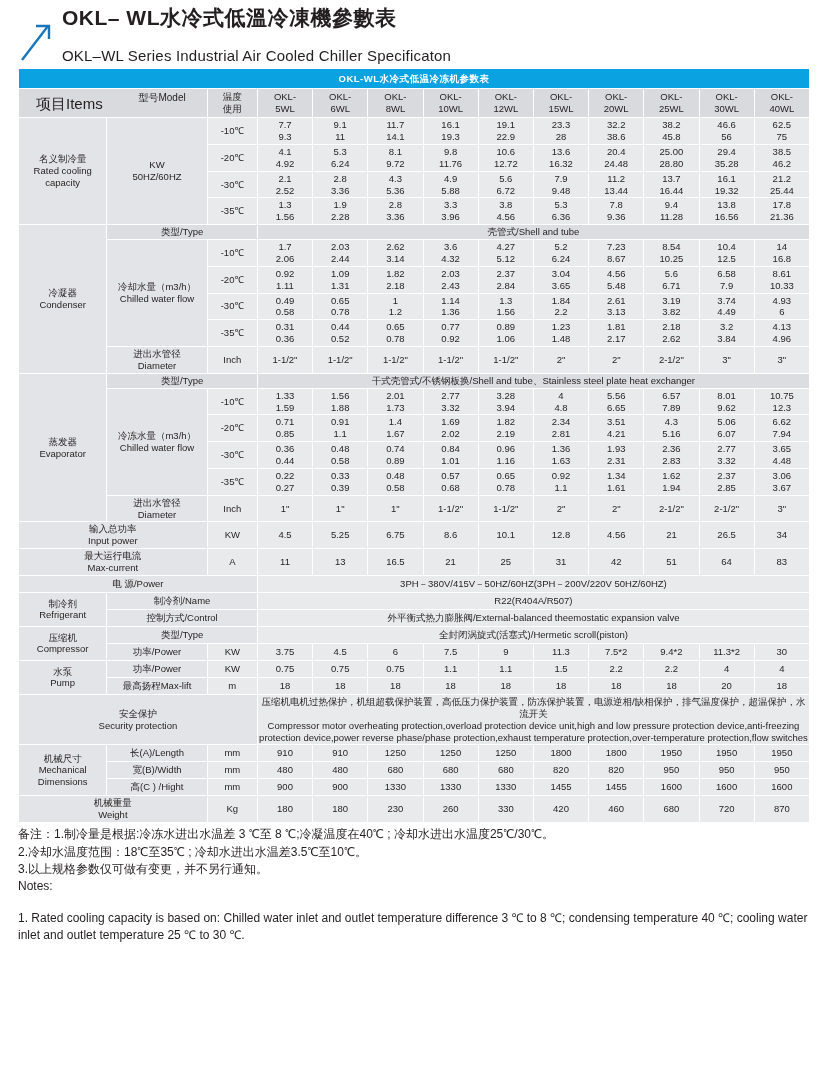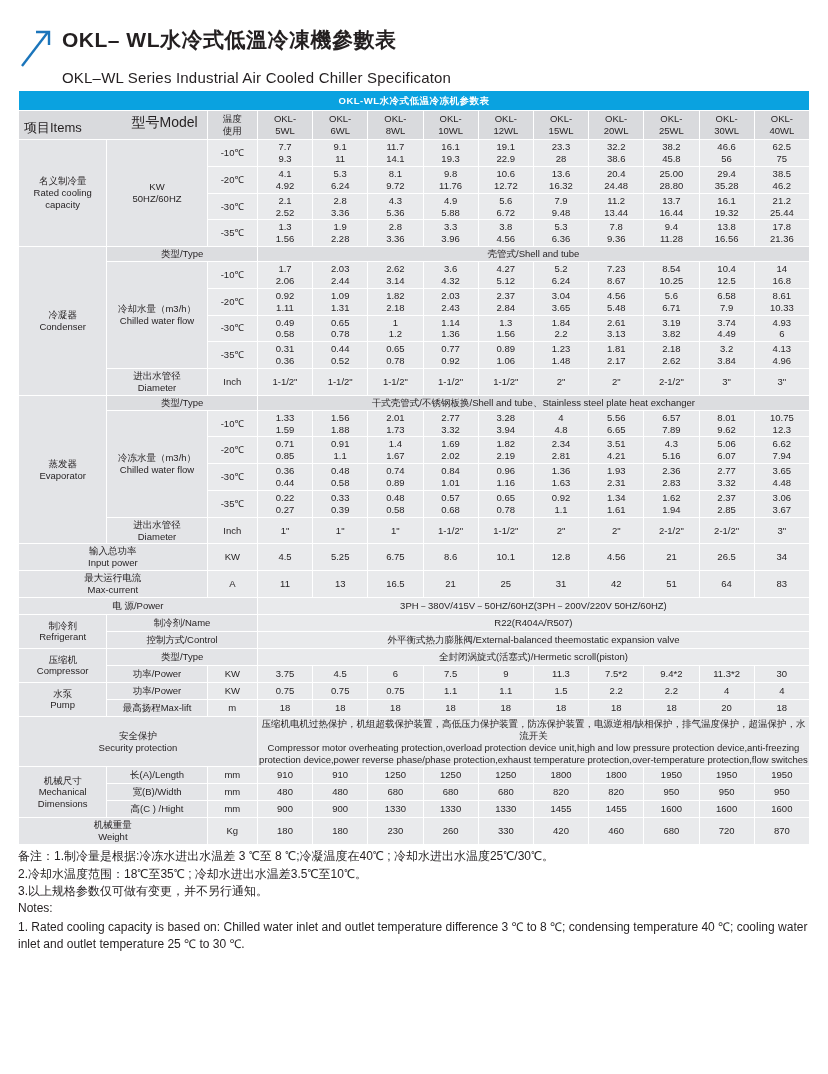--- a/index.html
+++ b/index.html
@@ -7,21 +7,21 @@
   body {
     width: 828px; height: 1074px;
     background: #ffffff;
     font-family: "Liberation Sans", sans-serif;
     color: #231f20;
     overflow: hidden;
   }
   .page { position: relative; width: 828px; height: 1074px; padding: 0; }
 
   
-  .header { display:flex; align-items:flex-start; padding: 26px 0 4px 18px; }
+  .header { display:flex; align-items:flex-end; padding: 4px 0 4px 18px; }
   .logo { width: 38px; height: 44px; flex: 0 0 38px; position: relative; margin-right: 6px; }
   .logo svg { display:block; }
   .titles { padding-top: 2px; }
   .title-cn { font-size: 21px; font-weight: bold; letter-spacing: .5px; line-height: 1.15; }
   .title-en { font-size: 15px; font-weight: normal; letter-spacing: .2px; margin-top: 17px; color:#231f20; }
 
   
   .tbl-wrap { padding: 0 18px; }
   table.spec { border-collapse: collapse; width: 792px; table-layout: fixed; }
   table.spec td, table.spec th {
@@ -37,28 +37,28 @@
   .hdr { background:#d9dadd !important; font-size: 9.5px; height: 20px; }
   .lbl { background:#e3e4e7 !important; }
   .grp { background:#e3e4e7 !important; font-size: 10.5px; line-height:1.35; }
   .sub { background:#e9eaec !important; }
   .two { line-height: 1.2; }
   .two span { display:block; }
   .nowrap { white-space: nowrap; }
   .rowh { height: 17px; }
   .typerow { background:#dcdde0 !important; font-size: 9.5px; }
   .diag { position:relative; height: 26px; }
-  .diag .d1 { position:absolute; left:4px; bottom:2px; font-size:13px; }
-  .diag .d2 { position:absolute; right:8px; top:2px; font-size:14px; }
+  .diag .d1 { position:absolute; left:16px; bottom:2px; font-size:15px; }
+  .diag .d2 { position:absolute; right:20px; top:2px; font-size:10px; }
   .sec-divider td { border-top: 2px solid #fff; }
   .safety { text-align:left; font-size:9.5px; line-height:1.5; padding:4px 6px;margin-left:17px; }
 
   
   .notes { padding: 3px 18px 0 18px; font-size: 12px; line-height: 1.45; color:#231f20; }
-  .notes .n-en { margin-top: 1px; }
+  .notes .n-en { margin-top: 14px; }
 </style>
 </head>
 <body>
 
 <div class="page">
 
   <div class="header">
     <div class="logo">
       <svg width="38" height="44" viewBox="0 0 38 44">
         <path d="M4 40 L30 6" stroke="#1b75bb" stroke-width="2.4" fill="none"></path>

